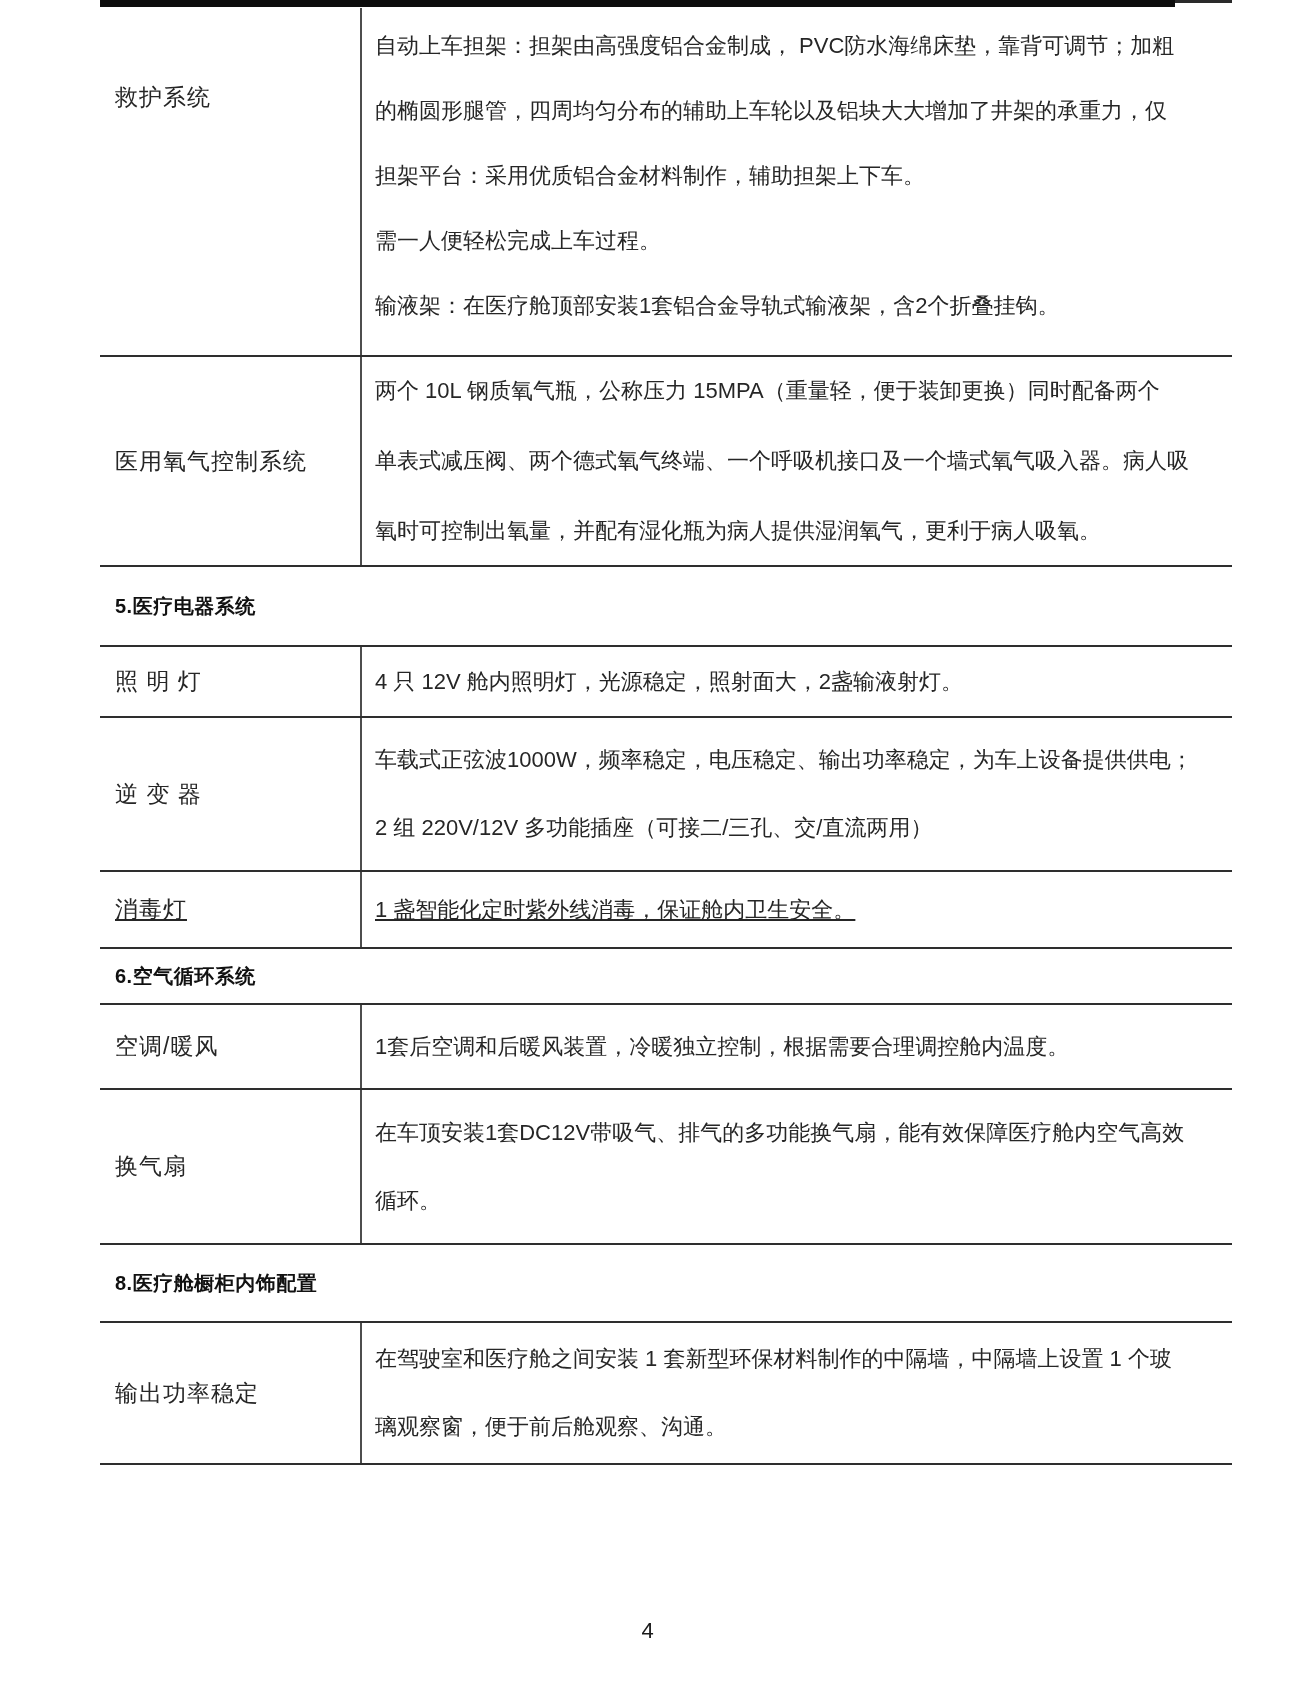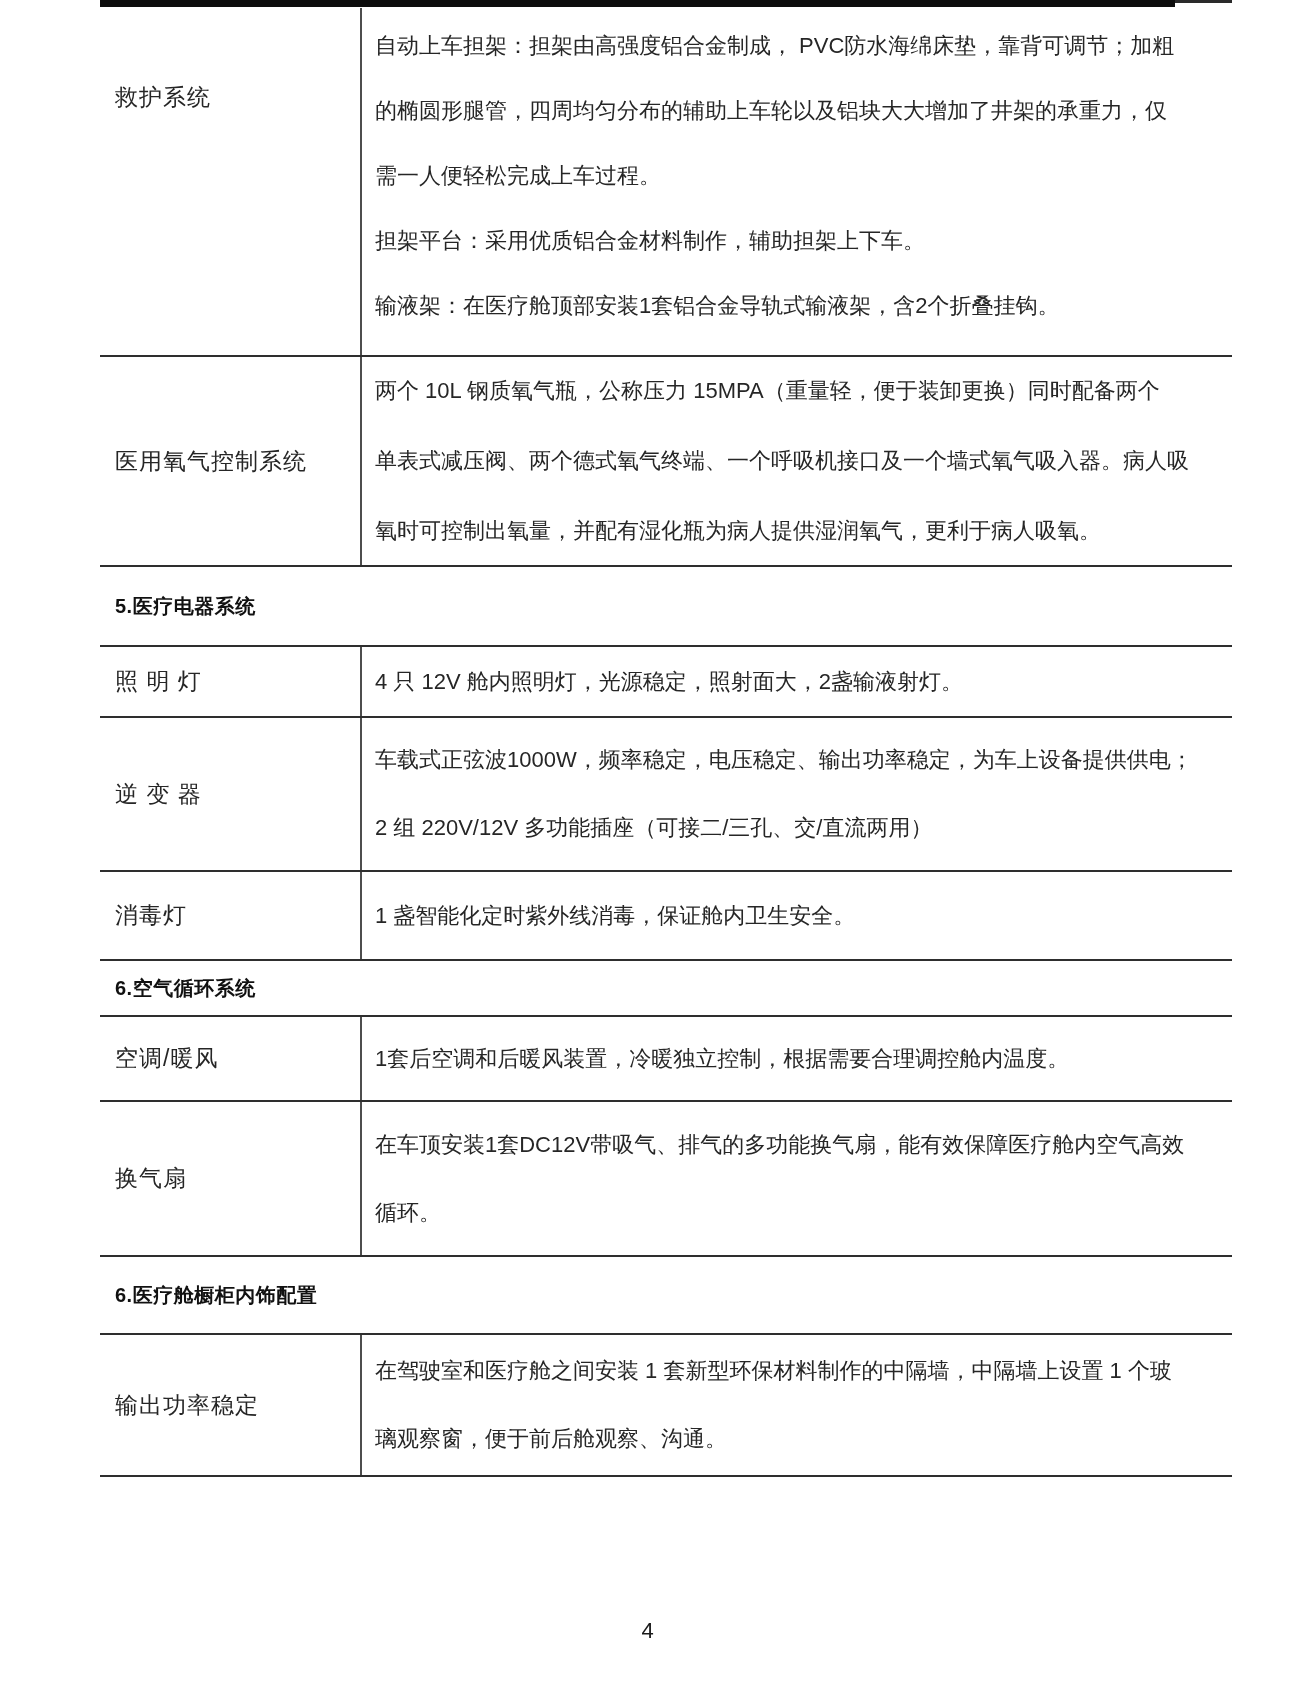--- a/index.html
+++ b/index.html
@@ -55,21 +55,21 @@
   .content-line { line-height:68px; white-space:nowrap; }
   
   .row-rescue   { height:349px; }
   .row-rescue .label-cell { align-items:flex-start; padding-top:74px; }
   .row-rescue .content-cell { justify-content:flex-start; padding-top:5px; }
   .row-rescue .content-line { line-height:65px; }
   .row-oxygen   { height:210px; }
   .row-oxygen .content-line { line-height:70px; }
   .row-light    { height:71px; }
   .row-inverter { height:154px; }
-  .row-steri    { height:89px; }
+  .row-steri    { height:77px;text-decoration:underline; }
   .row-aircon   { height:85px; }
   .row-fan      { height:155px; }
   .row-wall     { height:142px; }
   .section-heading {
     box-sizing:border-box;
     display:flex;
     align-items:center;
     border-bottom:2px solid #2e2e2e;
     padding-left:15px;
     font-size:20px;
@@ -98,22 +98,22 @@
     <div class="topbar">
       <span class="thick"></span>
       <span class="thin"></span>
     </div>
 
     <div class="row row-rescue">
       <div class="label-cell">救护系统</div>
       <div class="content-cell">
         <div class="content-line">自动上车担架：担架由高强度铝合金制成， PVC防水海绵床垫，靠背可调节；加粗</div>
         <div class="content-line">的椭圆形腿管，四周均匀分布的辅助上车轮以及铝块大大增加了井架的承重力，仅</div>
+        <div class="content-line">担架平台：采用优质铝合金材料制作，辅助担架上下车。</div>
         <div class="content-line">需一人便轻松完成上车过程。</div>
-        <div class="content-line">担架平台：采用优质铝合金材料制作，辅助担架上下车。</div>
         <div class="content-line">输液架：在医疗舱顶部安装1套铝合金导轨式输液架，含2个折叠挂钩。</div>
       </div>
     </div>
 
     <div class="row row-oxygen">
       <div class="label-cell">医用氧气控制系统</div>
       <div class="content-cell">
         <div class="content-line">两个 10L 钢质氧气瓶，公称压力 15MPA（重量轻，便于装卸更换）同时配备两个</div>
         <div class="content-line">单表式减压阀、两个德式氧气终端、一个呼吸机接口及一个墙式氧气吸入器。病人吸</div>
         <div class="content-line">氧时可控制出氧量，并配有湿化瓶为病人提供湿润氧气，更利于病人吸氧。</div>
@@ -154,21 +154,21 @@
     </div>
 
     <div class="row row-fan">
       <div class="label-cell">换气扇</div>
       <div class="content-cell">
         <div class="content-line">在车顶安装1套DC12V带吸气、排气的多功能换气扇，能有效保障医疗舱内空气高效</div>
         <div class="content-line">循环。</div>
       </div>
     </div>
 
-    <div class="section-heading sec-7">6.医疗舱橱柜内饰配置</div>
+    <div class="section-heading sec-7">8.医疗舱橱柜内饰配置</div>
 
     <div class="row row-wall">
       <div class="label-cell">输出功率稳定</div>
       <div class="content-cell">
         <div class="content-line">在驾驶室和医疗舱之间安装 1 套新型环保材料制作的中隔墙，中隔墙上设置 1 个玻</div>
         <div class="content-line">璃观察窗，便于前后舱观察、沟通。</div>
       </div>
     </div>
 
   </div>

